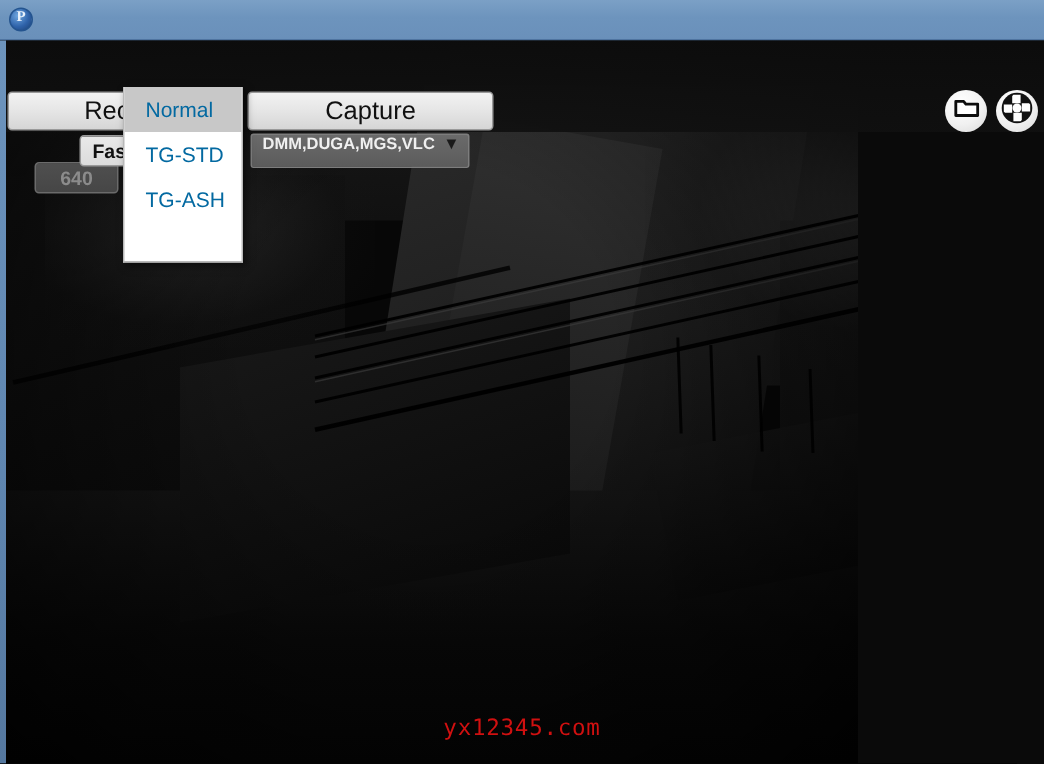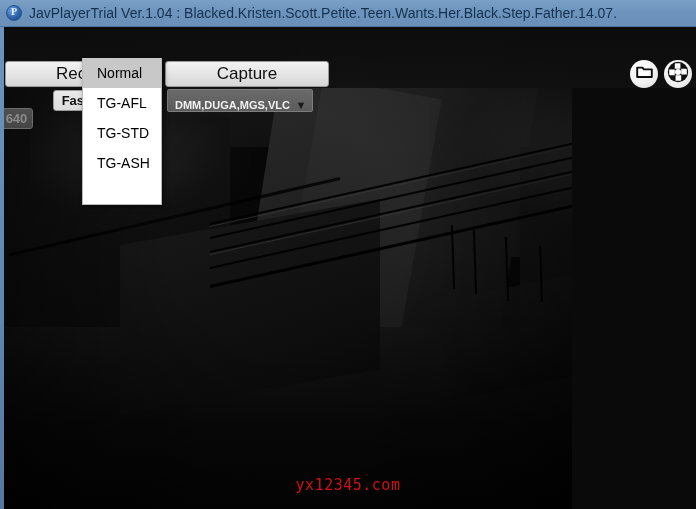--- a/index.html
+++ b/index.html
@@ -238,42 +238,42 @@
     border-radius: 3px;
     font-size: 13px;
     font-weight: bold;
     display: flex;
     align-items: center;
     justify-content: center;
     user-select: none;
     cursor: default;
   }
   #resolution-field {
-    left: 0; top: 63px; width: 33px; height: 21px;
+    left: 23px; top: 63px; width: 56px; height: 21px;
     background: linear-gradient(180deg, #4f4f4f 0%, #464646 100%);
     border: 1px solid #6b6b6b;
     color: #8b8b8b;
     margin-top: 18px;
   }
   #speed-button {
     left: 53px; top: 63px; width: 44px; height: 21px;
     background: linear-gradient(180deg, #e9e9e9 0%, #dcdcdc 100%);
     border: 1px solid #9a9a9a;
     color: #111;
   }
 
   #site-combobox {
     position: absolute;
     left: 167px; top: 62px; width: 146px; height: 23px;
     box-sizing: border-box;
     background: linear-gradient(180deg, #6a6a6a 0%, #5c5c5c 100%);
     border: 1px solid #7d7d7d;
     border-radius: 2px;
     display: flex;
-    align-items: flex-end;
+    align-items: flex-start;
     cursor: default;
     user-select: none;
   }
   #site-combobox-value {
     flex: 1 1 auto;
     padding-left: 7px;
     font-size: 11px;
     font-weight: bold;
     color: #f0f0f0;
     white-space: nowrap;
@@ -315,21 +315,21 @@
     box-sizing: border-box;
     z-index: 35;
     padding-bottom: 26px;
     box-shadow: 2px 2px 5px rgba(0,0,0,0.5);
   }
   .menu-item {
     height: 30px;
     line-height: 30px;
     padding-left: 14px;
     font-size: 14px;
-    color: #000000;
+    color: #0369a1;
     white-space: nowrap;
     cursor: default;
     user-select: none;
   }
   .menu-item.selected {
     background: #c8c8c8;
   }
 </style>
 </head>
 <body>
@@ -405,24 +405,22 @@
                    M13.4 19.8 h-4.8 v-5.6 h5.6 v4.8 z
                    M2.2 13.4 v-4.8 h5.6 v5.6 h-4.8 z" fill="#ffffff"></path>
           <circle cx="11" cy="11" r="3.0" fill="#ffffff"></circle>
         </svg>
       </span>
     </div>
   </div>
 
   <div id="record-mode-menu">
     <div class="menu-item selected">Normal</div>
-    <div class="menu-item">TG-AFL</div>
     <div class="menu-item">TG-STD</div>
     <div class="menu-item">TG-ASH</div>
   </div>
 
   <div id="title-bar">
     <div id="app-icon"></div>
-    <div id="title-text">JavPlayerTrial Ver.1.04 : Blacked.Kristen.Scott.Petite.Teen.Wants.Her.Black.Step.Father.14.07.</div>
   </div>
 
   <div id="left-edge"></div>
 </div>
 
 </body></html>

